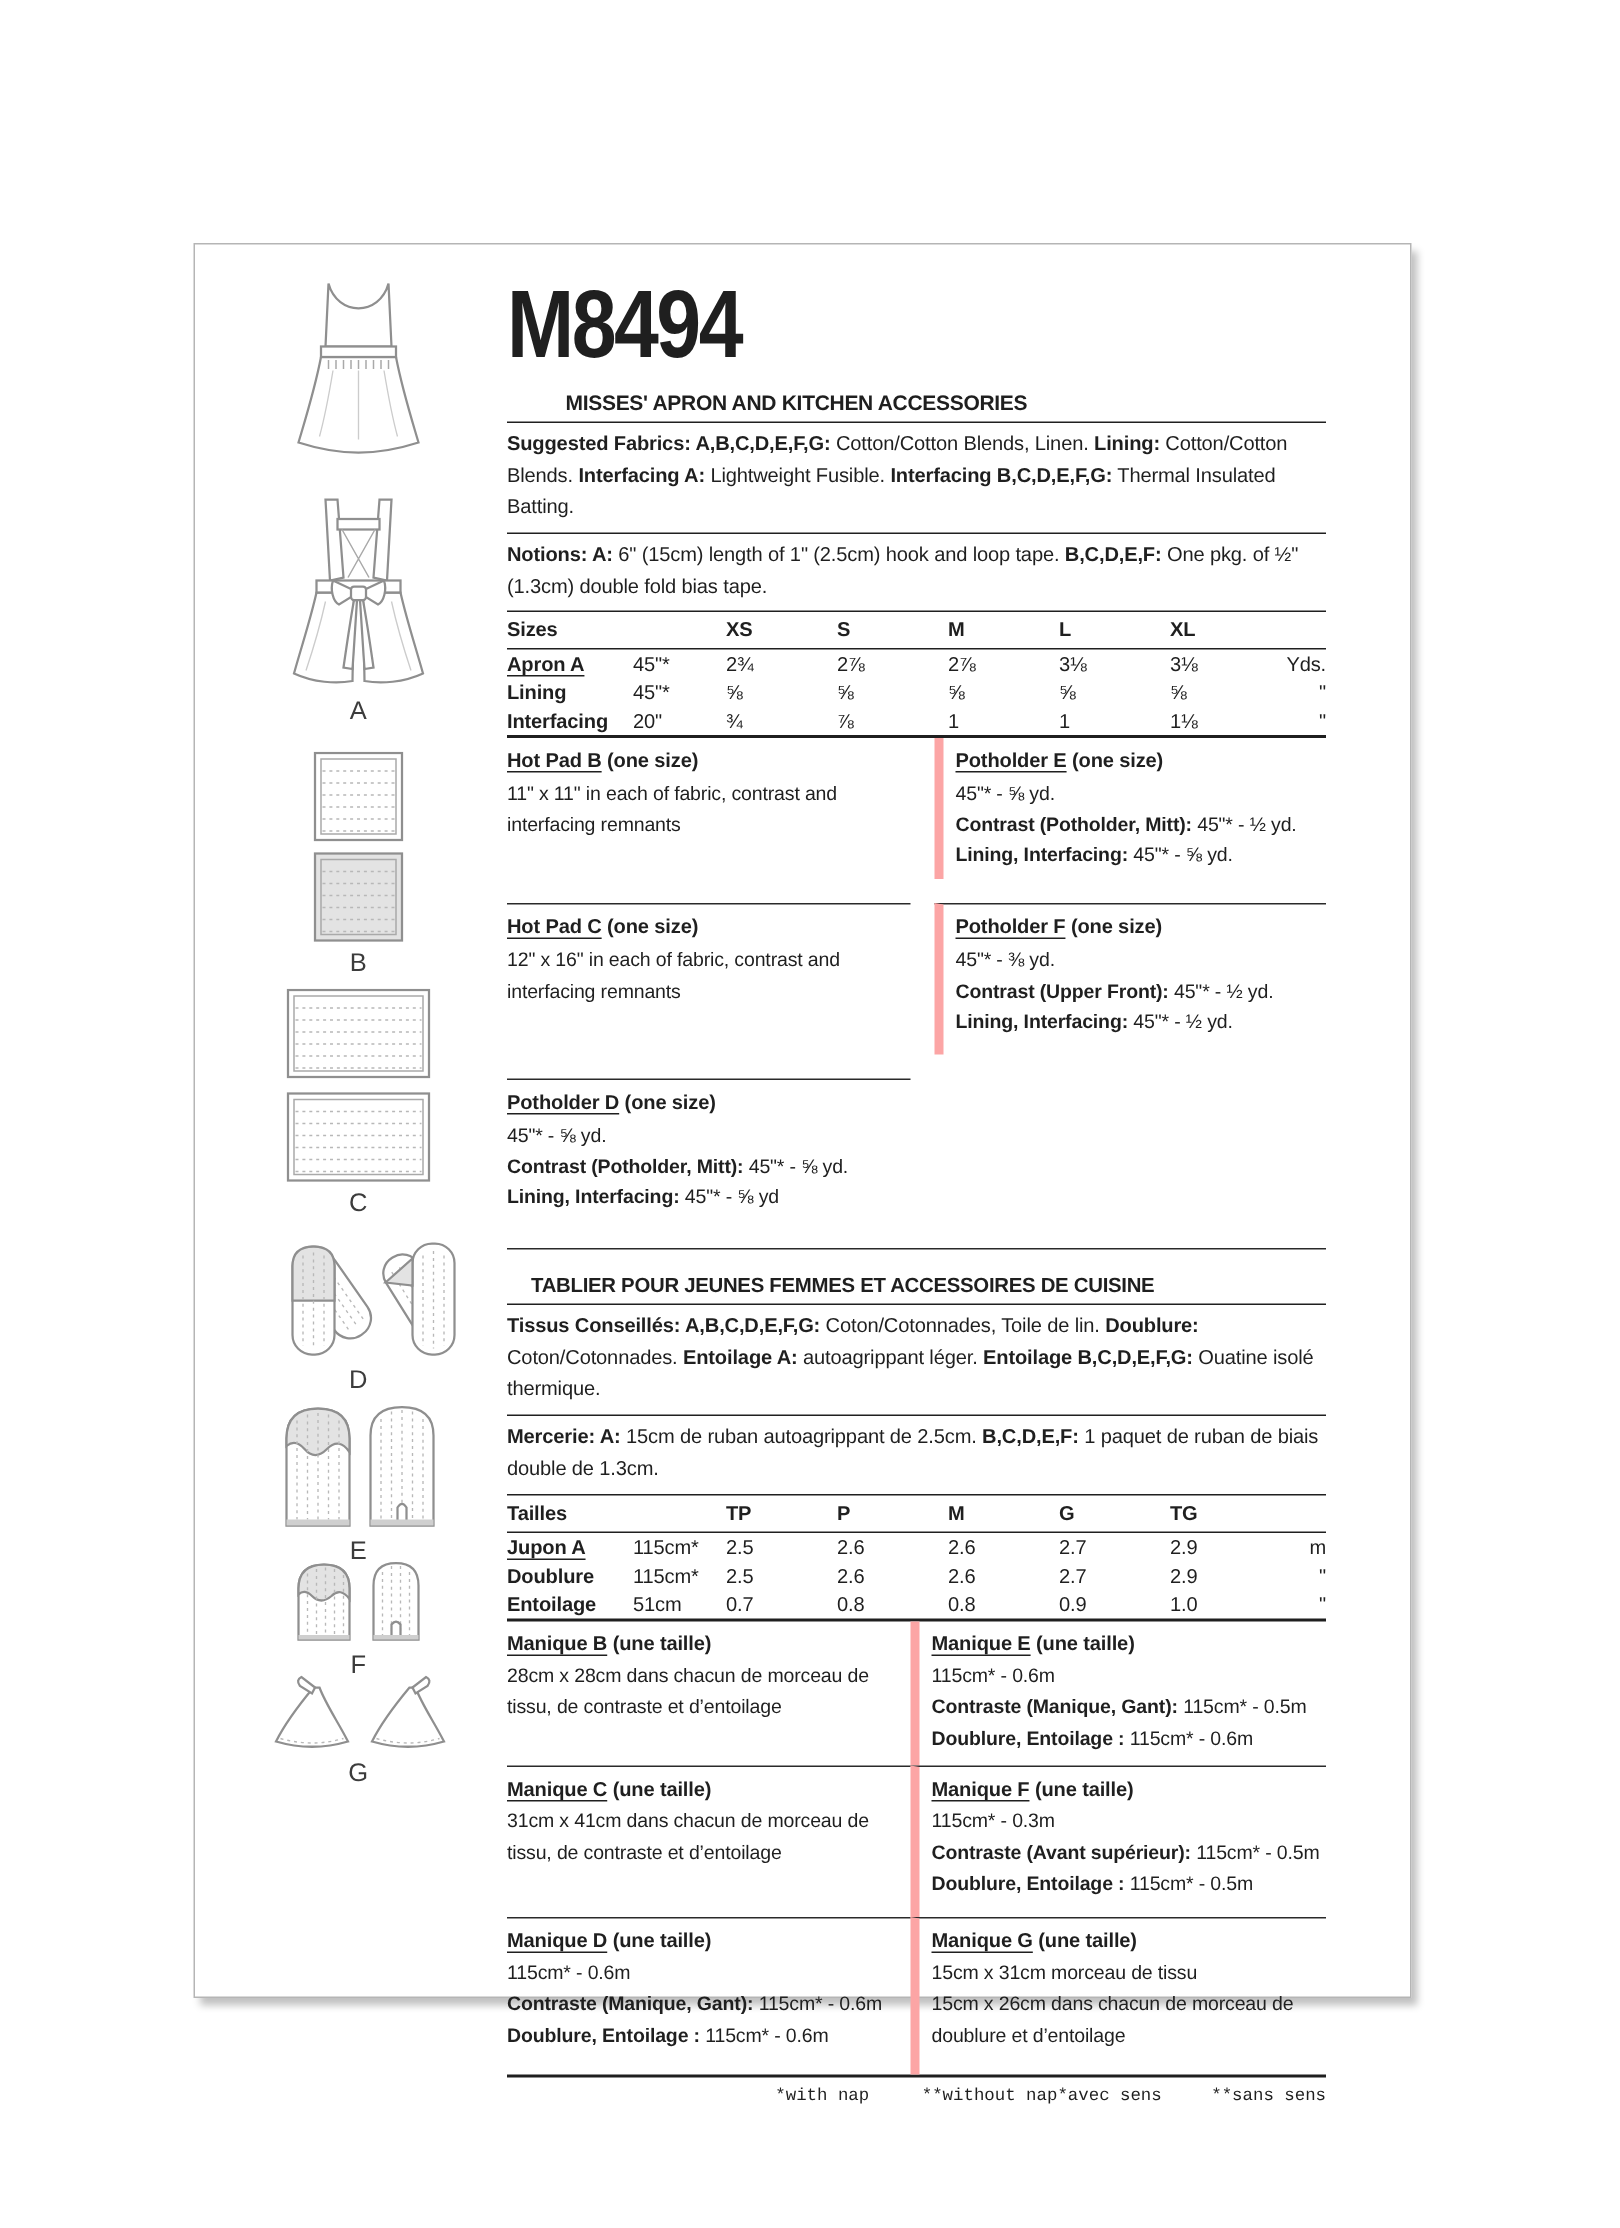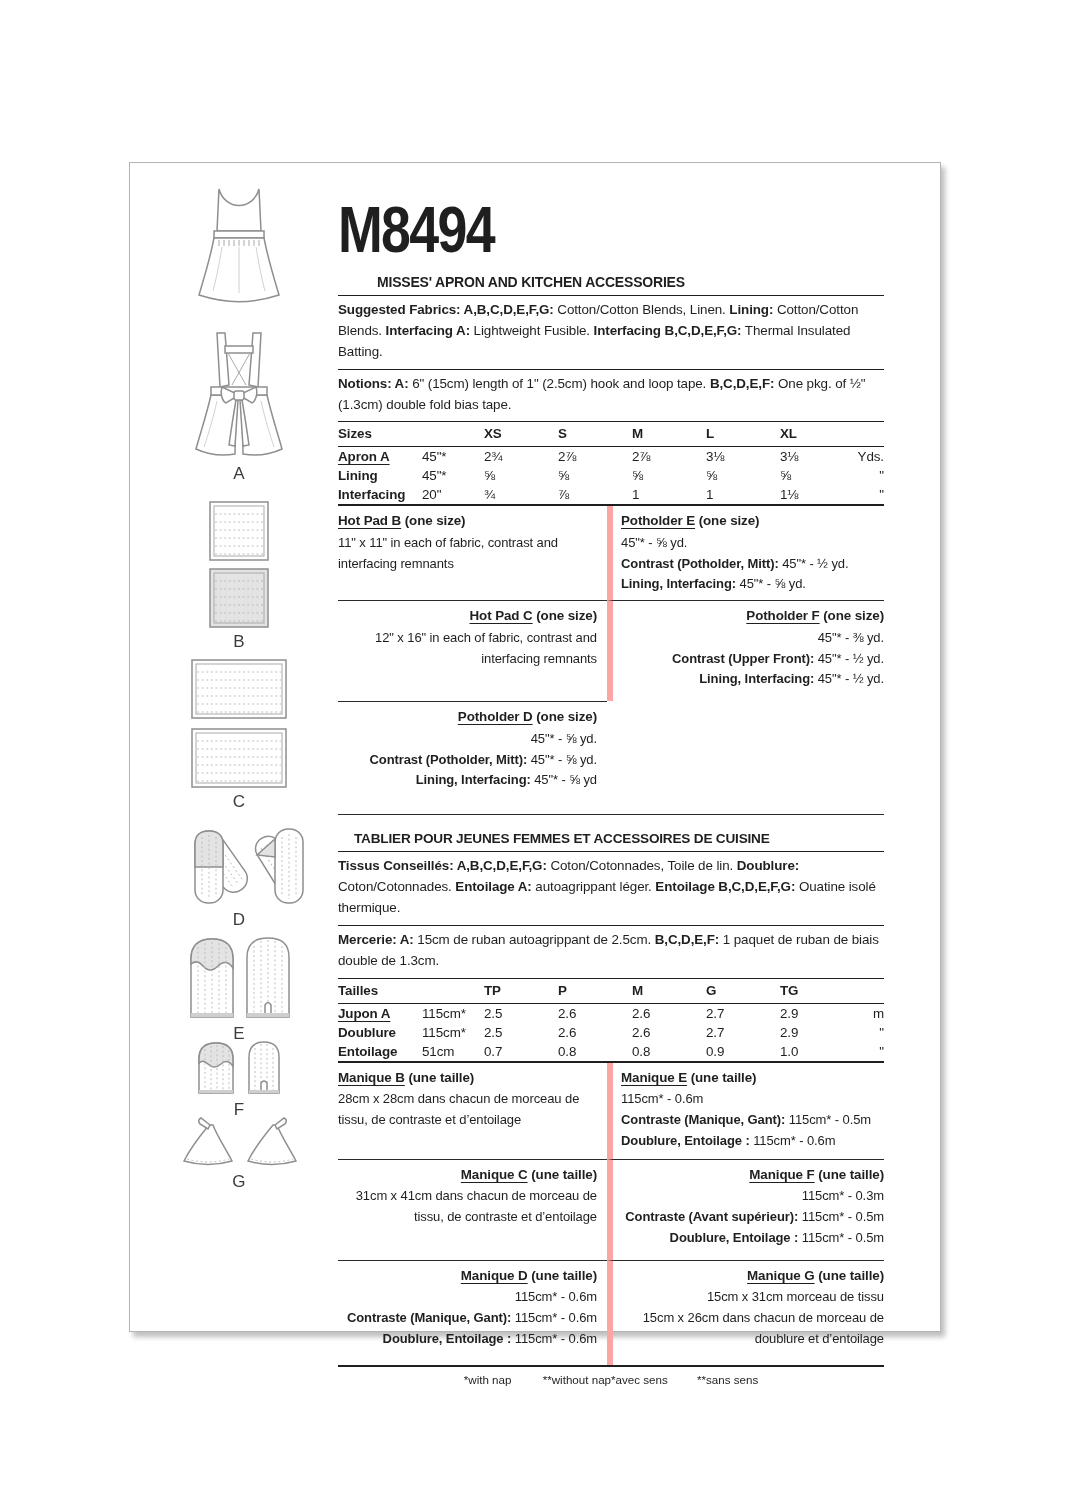--- a/index.html
+++ b/index.html
@@ -8,47 +8,47 @@
   .sheet{position:absolute;left:129px;top:162px;width:810px;height:1168px;background:#fff;
          border:1px solid #b5b5b5;box-shadow:4px 5px 5px rgba(0,0,0,0.25);}
   
   .figrail{position:absolute;left:14px;top:0;width:190px;height:100%;}
   .fig{position:absolute;left:0;width:190px;display:flex;flex-direction:column;align-items:center;}
   .fig svg{display:block;}
   .fig figcaption{margin-top:3px;font-size:17px;color:#3c3c3c;letter-spacing:.3px;}
   .fa{top:22px}.fb{top:338px}.fc{top:496px}.fd{top:662px}.fe{top:770px}.ff{top:876px}.fg{top:952px}
   .fig .gap{height:8px}
   
-  .content{position:absolute;left:208px;top:14px;width:546px;}
+  .content{position:absolute;left:208px;top:0;width:546px;}
   .pnum{margin:24px 0 0;font-size:64px;font-weight:900;line-height:.92;letter-spacing:-2px;}
   .pnum span{display:inline-block;transform:scaleX(.84);transform-origin:left center;}
   .desc{margin:14px 0 5px;font-size:14px;font-weight:700;letter-spacing:-0.2px;padding-left:39px;}
   .frh{margin:16px 16px 5px;font-size:13.6px;font-weight:700;letter-spacing:-0.2px;}
   .rule{border-top:1.7px solid #1f1f1f;height:0;}
   .heavy{border-top:2.2px solid #1f1f1f;height:0;}
   .para{margin:4px 0 6px;font-size:13.4px;line-height:1.56;letter-spacing:-0.1px;}
   .b{font-weight:700;}
   .u{text-decoration:underline;text-underline-offset:2.5px;text-decoration-thickness:1.2px;}
   
   .stable{display:grid;grid-template-columns:84px 62px repeat(5,74px) 1fr;font-size:13.4px;letter-spacing:-0.1px;}
   .stable .c{padding:2px 0;}
   .stable .hd{font-weight:700;padding:4px 0 5px;border-bottom:1.7px solid #1f1f1f;}
   .stable .span2{grid-column:span 2;}
   .stable .lab{font-weight:700;}
   .stable .unit{text-align:right;}
   
   .sections{display:grid;grid-template-columns:269px 1fr;}
   .sections .cell{padding:4px 10px 4px 0;font-size:13px;line-height:1.6;letter-spacing:-0.1px;}
   .sections .cell.rc{border-left:6px solid #fca5a5;padding:4px 0 4px 8px;}
-  .sections .cell.tb{border-top:1px solid #2a2a2a;text-align:right;}
-  .sections.closed{border-bottom:1.2px solid #2a2a2a;}
+  .sections .cell.tb{border-top:1px solid #2a2a2a;}
+  .sections.closed{border-bottom:1.2px solid #2a2a2a;gap:16px;}
   .ctitle{font-size:13.4px;margin-bottom:1px;}
   .line{}
   
-  .foot{margin-top:6px;display:flex;justify-content:center;font-size:11.6px;}
+  .foot{margin-top:6px;display:flex;justify-content:flex-end;font-size:11.6px;font-family:Liberation Mono, monospace;}
   .foot .fl span + span{margin-left:28px;}
   .foot .fr span + span{margin-left:26px;}
   
   .ln{stroke:#8f8f8f;stroke-width:1.5;fill:#fff;}
   .lnth{stroke:#a9a9a9;stroke-width:1;fill:none;}
   .gry{fill:#e3e3e3;}
   .dot{stroke:#b8b8b8;stroke-width:.9;fill:none;stroke-dasharray:2 2.6;}
   .fold{stroke:#cccccc;stroke-width:.9;fill:none;}
 </style>
 </head>

